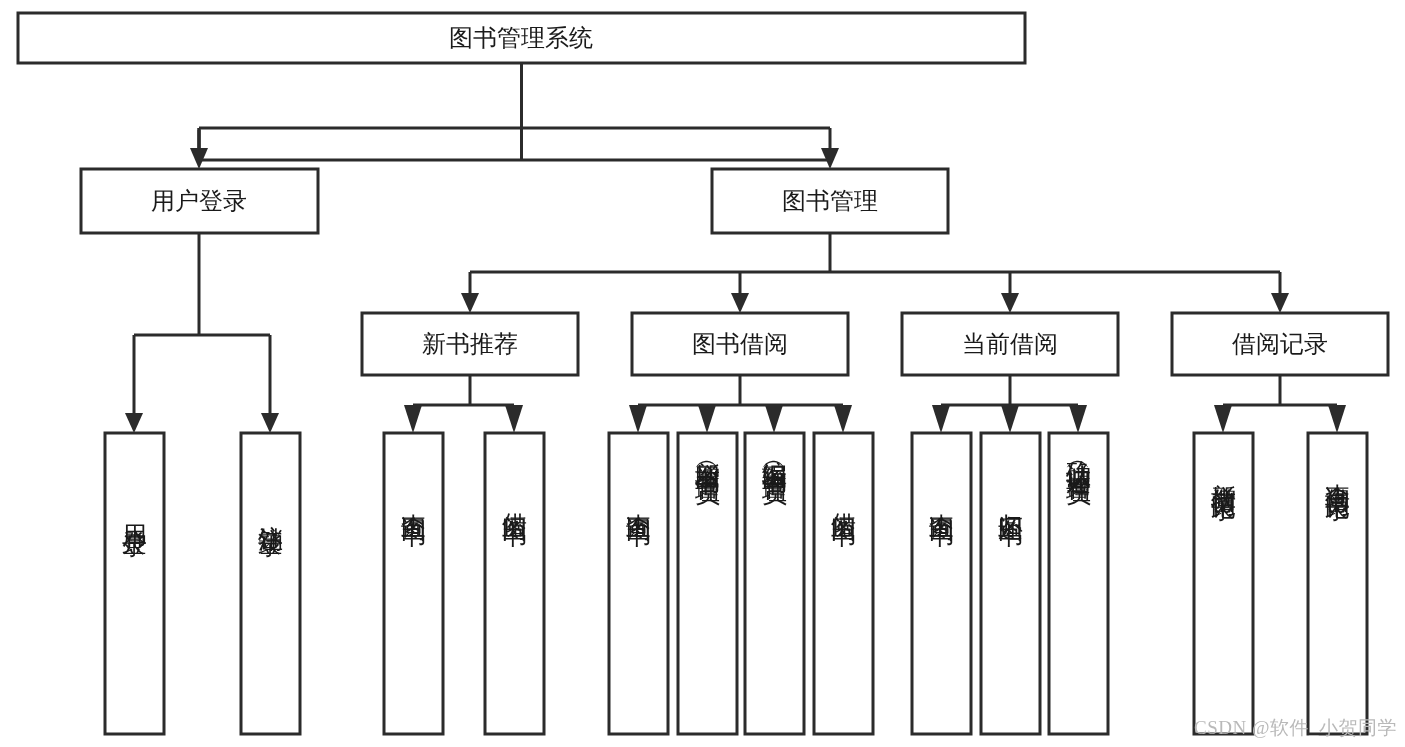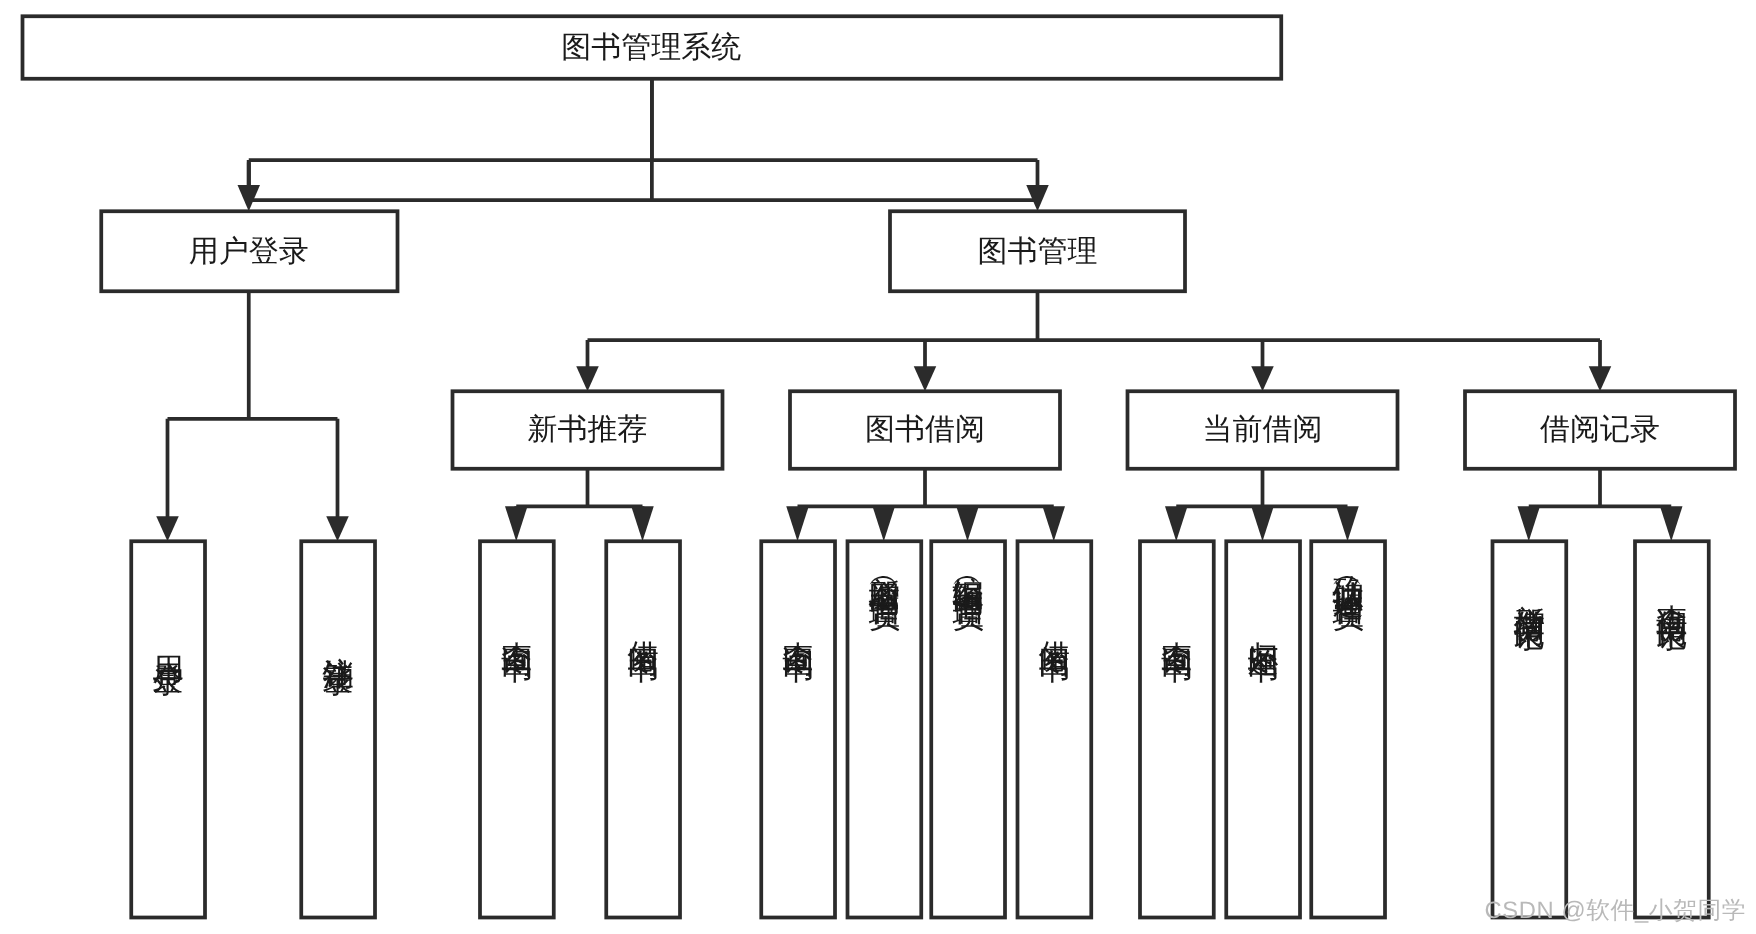--- a/index.html
+++ b/index.html
@@ -61,21 +61,21 @@
     font-size: 25px;
     line-height: 1.0;
     letter-spacing: 3px;
     color: #1a1a1a;
     white-space: nowrap;
   }
   .watermark {
     position: absolute;
     right: 8px;
     bottom: 6px;
-    font-family: Liberation Sans, sans-serif;
+    font-family: Liberation Serif, serif;
     font-size: 19px;
     color: #b9b9b9;
     letter-spacing: 0.5px;
     white-space: nowrap;
   }
 </style>
 </head>
 <body>
 
 <svg id="diagram" viewBox="0 0 1405 747">

